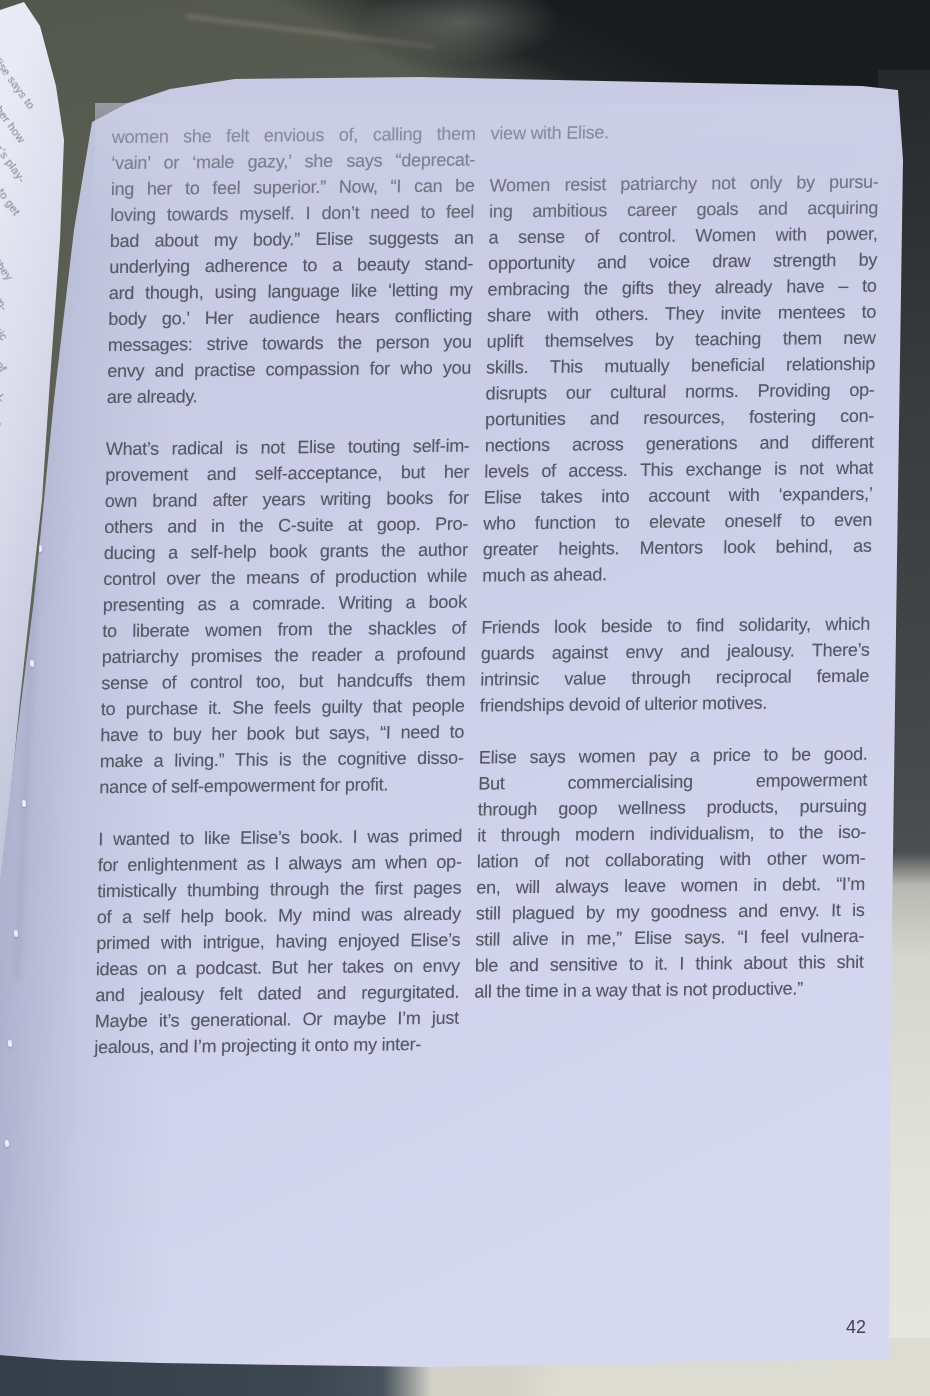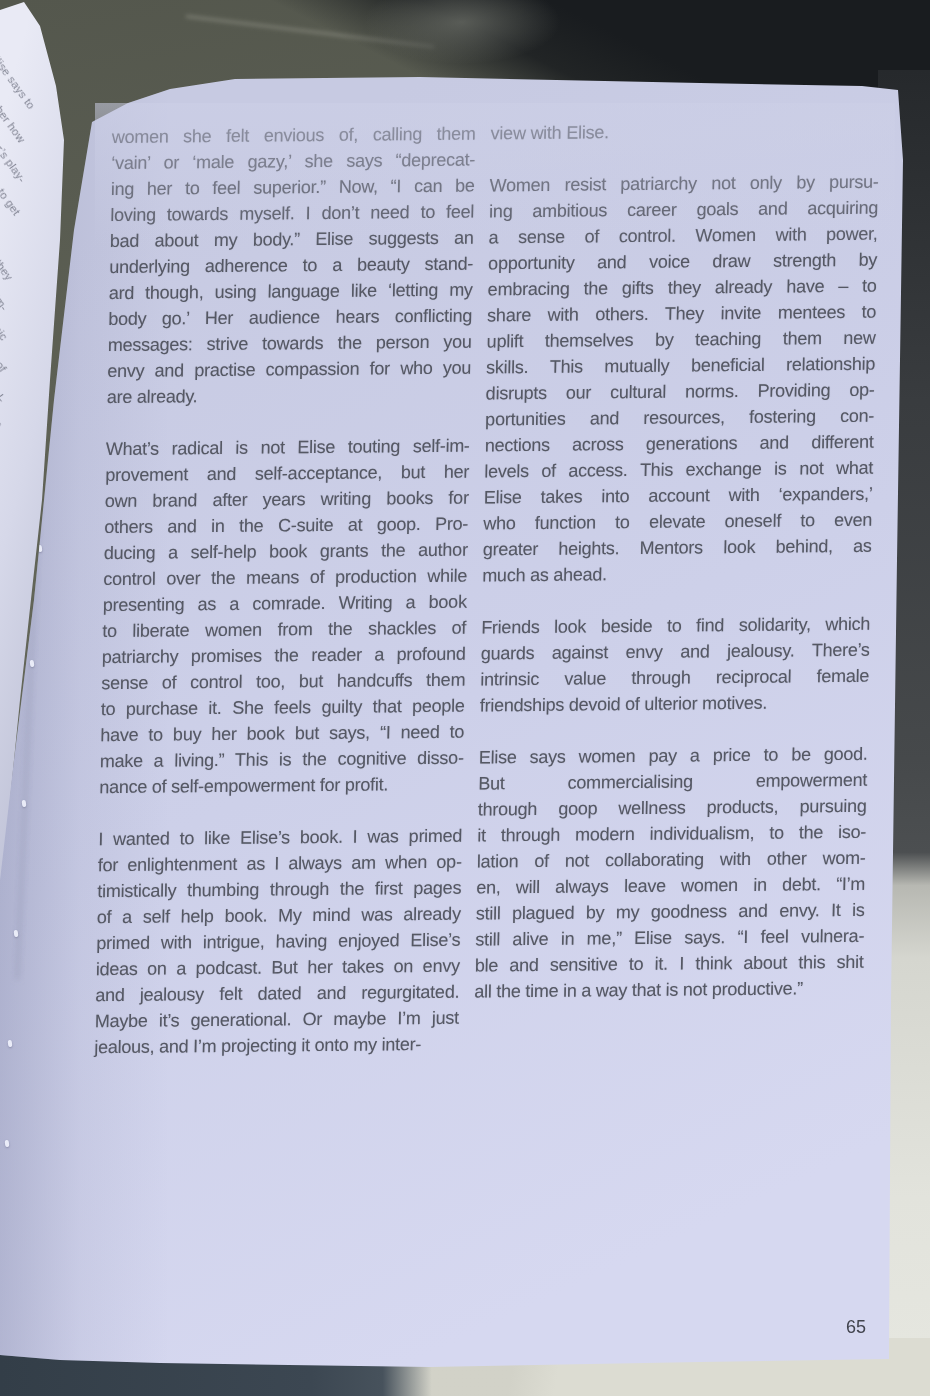--- a/index.html
+++ b/index.html
@@ -199,14 +199,14 @@
           <div class="line">still plagued by my goodness and envy. It is</div>
           <div class="line">still alive in me,” Elise says. “I feel vulnera-</div>
           <div class="line">ble and sensitive to it. I think about this shit</div>
           <div class="line last">all the time in a way that is not productive.”</div>
         </div>
       </div>
   </div>
 
   <div class="haze"></div>
 
-  <div class="page-number">65</div>
+  <div class="page-number">42</div>
 </div>
 
 </body></html>

